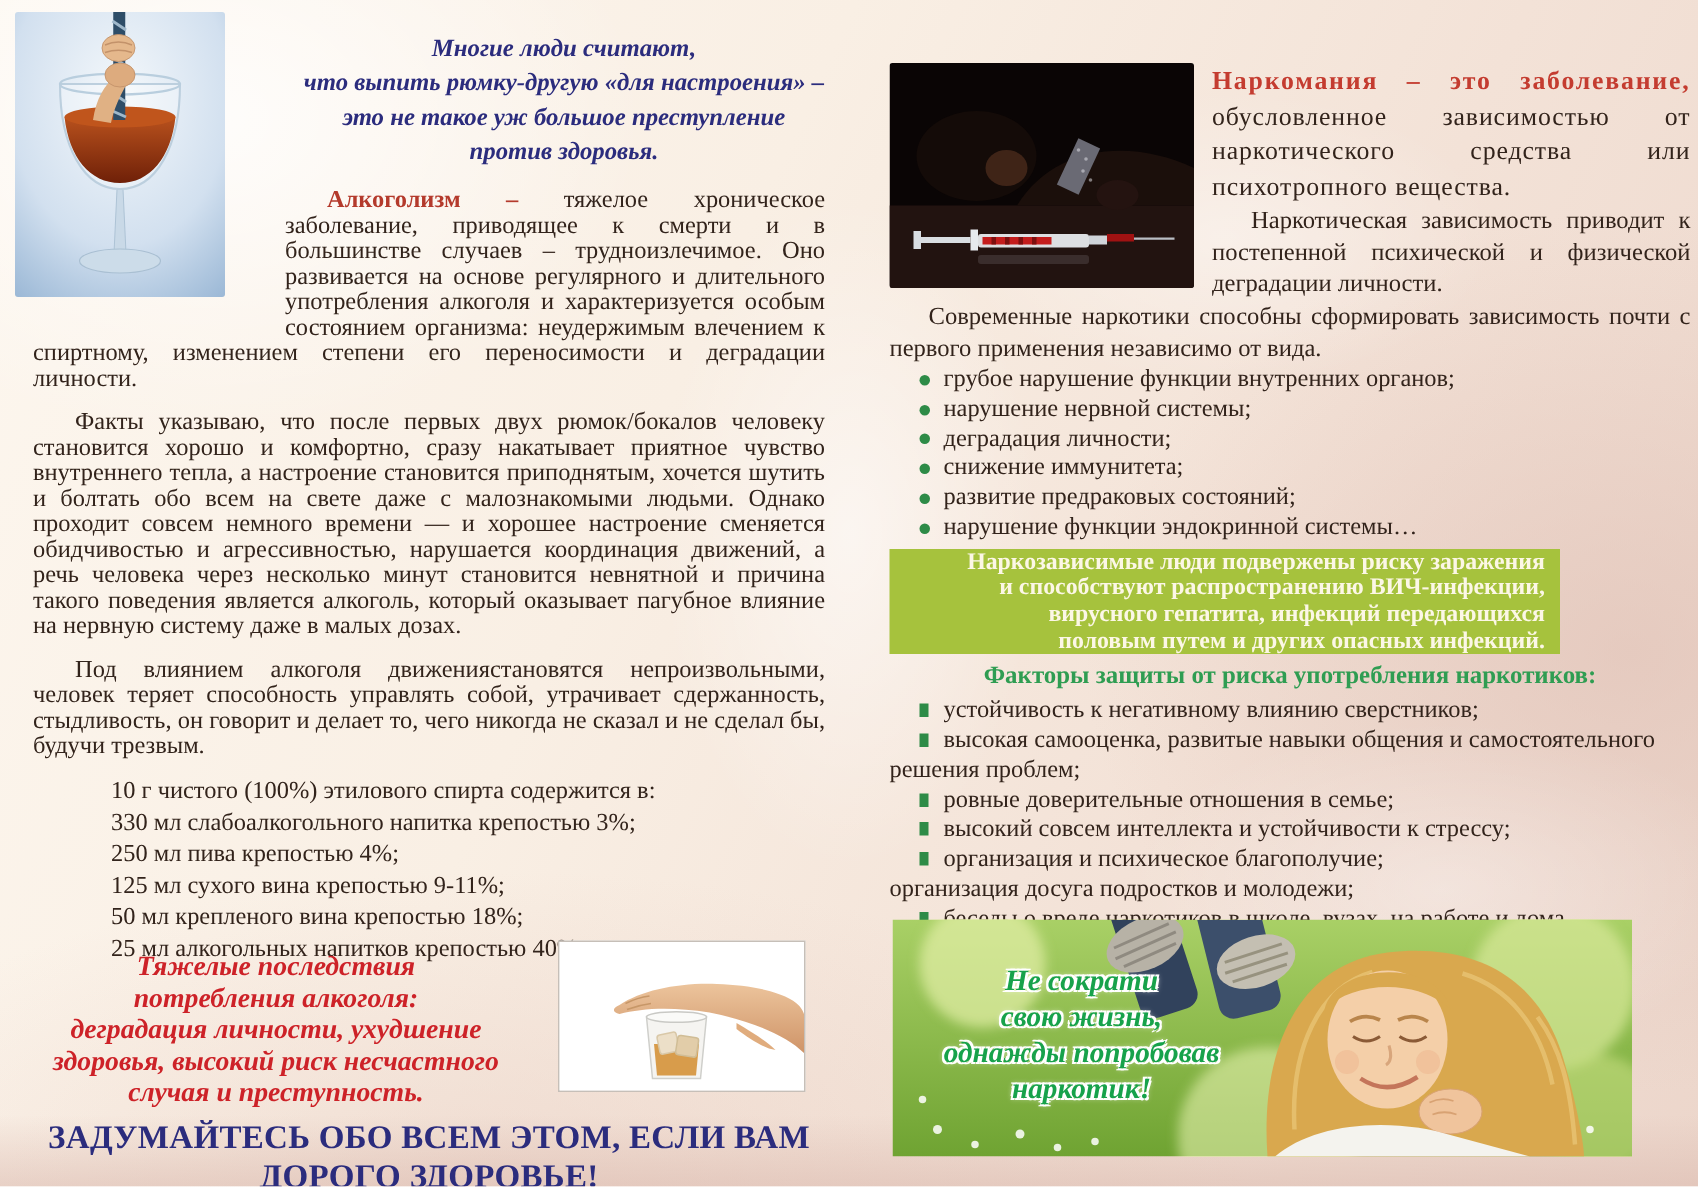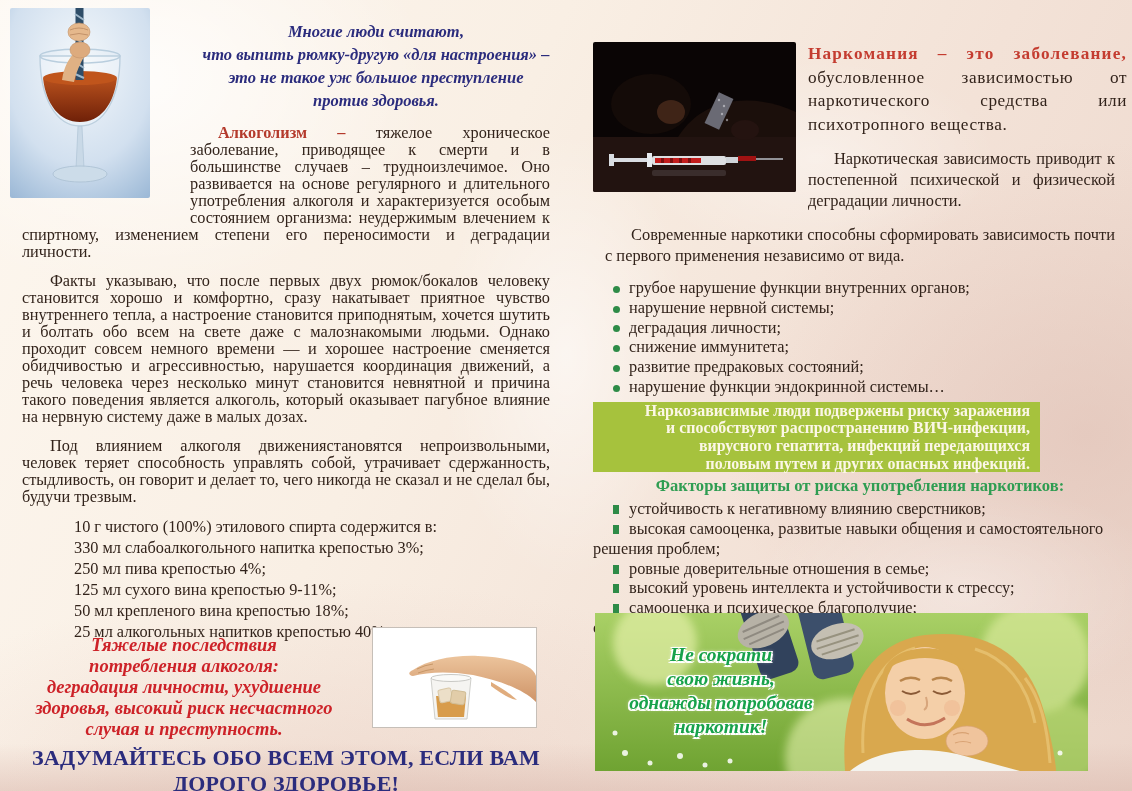--- a/index.html
+++ b/index.html
@@ -42,21 +42,21 @@
   .stop-img{width:163px;height:99px;margin-left:14px;margin-top:6px;background:#fff;border:1px solid #c6bfb8;}
   .left-footer{
     position:absolute;left:0;top:737px;width:552px;text-align:center;
     color:#2b2c7d;font-weight:bold;font-size:22px;letter-spacing:.2px;
   }
 
   
   .addict-img{float:left;width:203px;height:150px;margin:0 12px 6px 0;border-radius:2px;}
   .narc-head{font-size:17.2px;line-height:23.5px;text-align:justify;margin:0;letter-spacing:.6px;}
   .narc-lead{color:#c43c30;font-weight:bold;letter-spacing:1.2px;}
-  .r-par{font-size:16.4px;line-height:21.2px;text-align:justify;text-indent:26px;margin:12px;}
+  .r-par{font-size:16.4px;line-height:21.2px;text-align:justify;text-indent:26px;margin:0;}
   .green-title{color:#2f9d52;font-weight:bold;font-size:16.6px;text-align:center;margin:4px 0 3px 0;}
   ul.blist{list-style:none;margin:0;padding:0;}
   ul.blist li{font-size:16.3px;line-height:19.8px;text-indent:20px;}
   ul.dots li::before{
     content:"";display:inline-block;width:7px;height:7px;border-radius:50%;
     background:#2e8b47;margin-right:9px;vertical-align:middle;
   }
   ul.squares li::before{
     content:"";display:inline-block;width:6px;height:9px;
     background:#2e8b47;margin-right:10px;
@@ -214,22 +214,22 @@
     <div class="warning-box">Наркозависимые люди подвержены риску заражения
 и способствуют распространению ВИЧ-инфекции,
 вирусного гепатита, инфекций передающихся
 половым путем и других опасных инфекций.</div>
 
     <div class="green-title">Факторы защиты от риска употребления наркотиков:</div>
     <ul class="blist squares">
       <li>устойчивость к негативному влиянию сверстников;</li>
       <li>высокая самооценка, развитые навыки общения и самостоятельного решения проблем;</li>
       <li>ровные доверительные отношения в семье;</li>
-      <li>высокий уровень интеллекта и устойчивости к стрессу;</li>
-      <li>самооценка и психическое благополучие;</li>
+      <li>высокий совсем интеллекта и устойчивости к стрессу;</li>
+      <li>организация и психическое благополучие;</li>
       <li class="no-bullet">организация досуга подростков и молодежи;</li>
       <li>беседы о вреде наркотиков в школе, вузах, на работе и дома…</li>
     </ul>
 
     <div class="happy-photo">
       <svg viewBox="0 0 493 158">
         <defs>
           <linearGradient id="grass" x1="0" y1="0" x2="0" y2="1">
             <stop offset="0" stop-color="#a9d066"></stop>
               <stop offset="1" stop-color="#6fa332"></stop>

